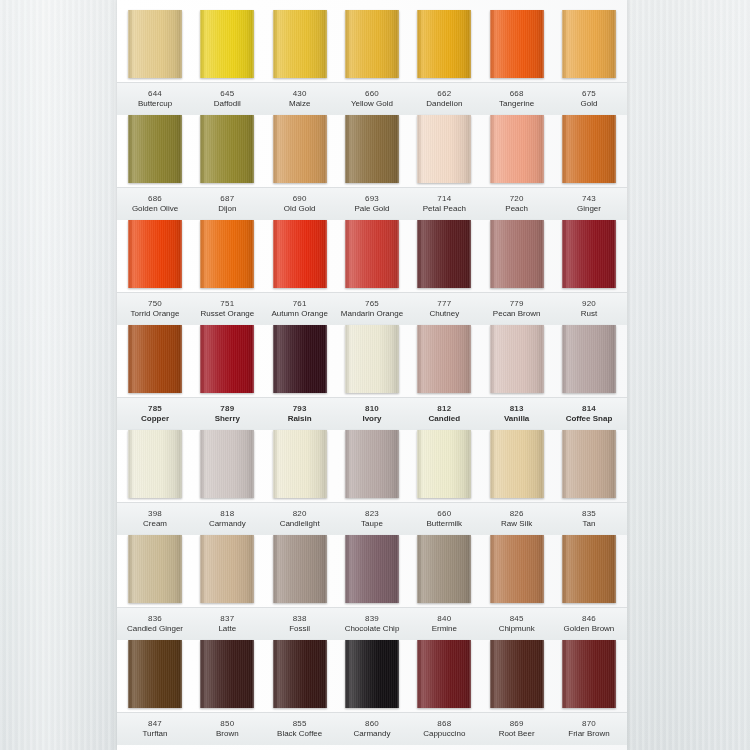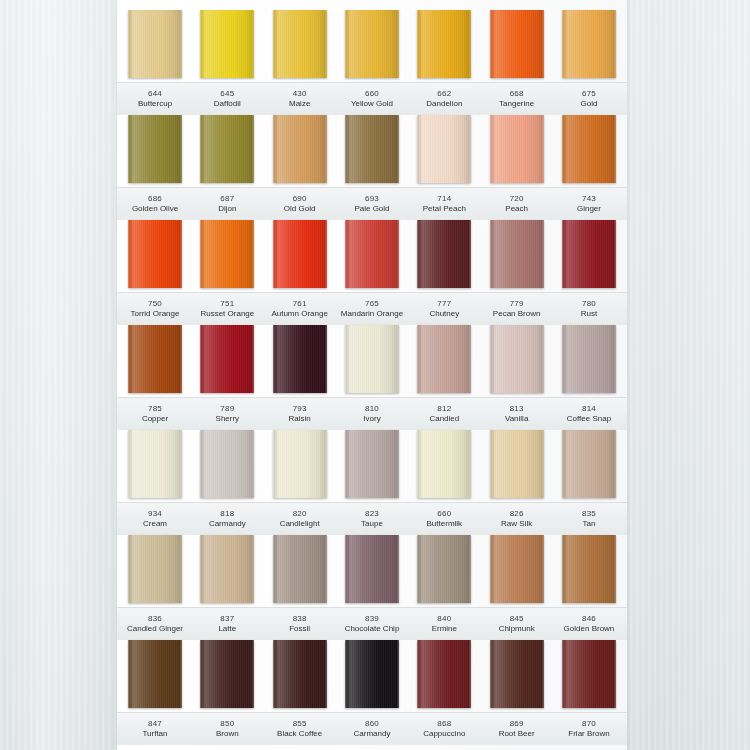--- a/index.html
+++ b/index.html
@@ -309,26 +309,26 @@
           </div>
           <div class="label">
             <span class="code">777</span>
             <span class="name">Chutney</span>
           </div>
           <div class="label">
             <span class="code">779</span>
             <span class="name">Pecan Brown</span>
           </div>
           <div class="label">
-            <span class="code">780</span>
+            <span class="code">920</span>
             <span class="name">Rust</span>
           </div>
         </div>
       </div>
-      <div class="row" style="top: 327px;">
+      <div class="row" style="top: 327px; font-weight: bold;">
         <div class="ribbon-strip">
           <div class="cell">
             <div class="swatch" style="background: rgb(164, 69, 14);"></div>
           </div>
           <div class="cell">
             <div class="swatch" style="background: rgb(158, 12, 24);"></div>
           </div>
           <div class="cell">
             <div class="swatch" style="background: rgb(53, 16, 26);"></div>
           </div>
@@ -395,21 +395,21 @@
           </div>
           <div class="cell">
             <div class="swatch" style="background: rgb(229, 207, 160);"></div>
           </div>
           <div class="cell">
             <div class="swatch" style="background: rgb(198, 172, 150);"></div>
           </div>
         </div>
         <div class="label-strip">
           <div class="label">
-            <span class="code">934</span>
+            <span class="code">398</span>
             <span class="name">Cream</span>
           </div>
           <div class="label">
             <span class="code">818</span>
             <span class="name">Carmandy</span>
           </div>
           <div class="label">
             <span class="code">820</span>
             <span class="name">Candlelight</span>
           </div>

